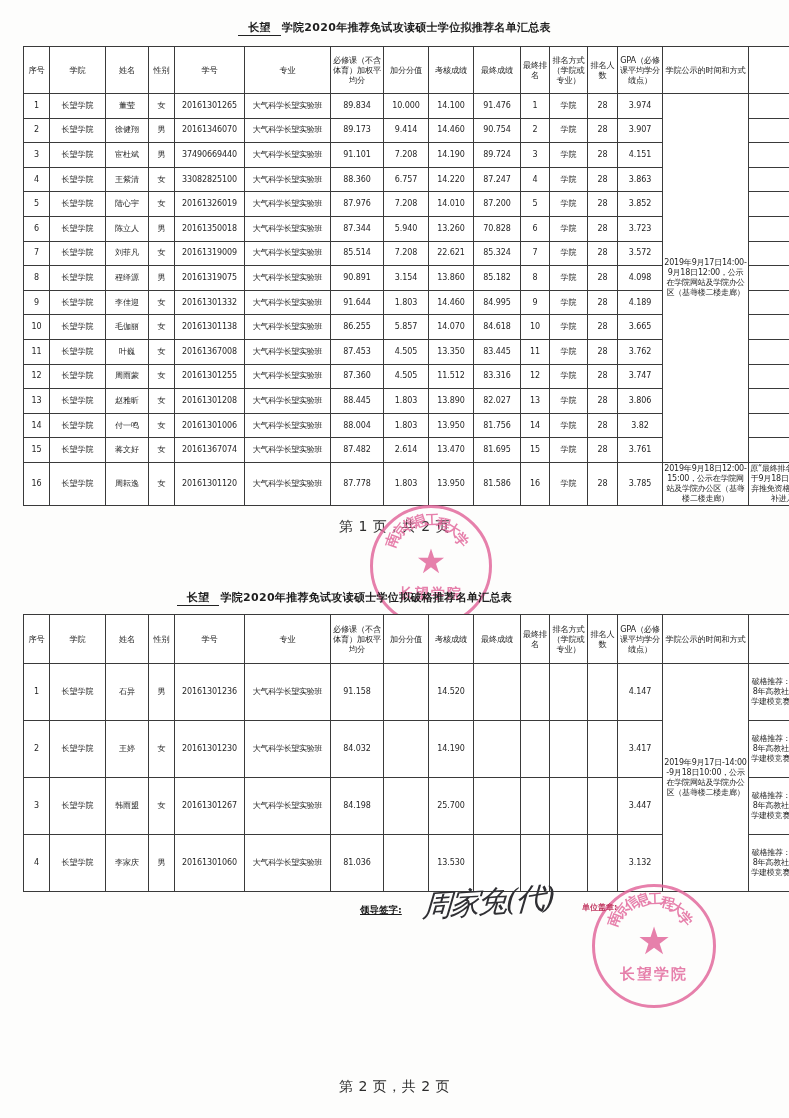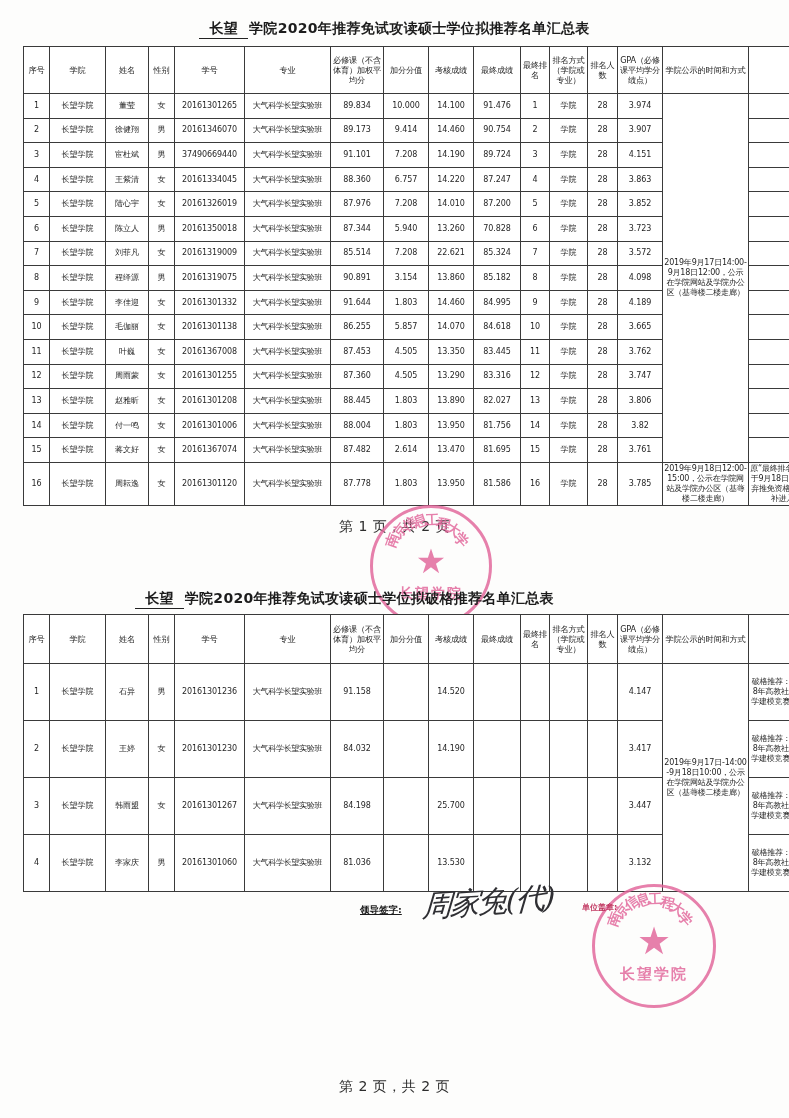--- a/index.html
+++ b/index.html
@@ -18,21 +18,21 @@
   .page {
     position: relative;
     width: 789px;
     height: 1118px;
     background: #fdfdfc;
   }
 
   
   .doc-title {
     text-align: center;
-    font-size: 14px;
+    font-size: 11px;
     font-weight: bold;
     letter-spacing: .3px;
     color: #1d1d1d;
   }
   .title-1 { position: absolute; left: 0; top: 20px; width: 789px; }
   .title-2 { position: absolute; left: 0; top: 590px; width: 689px; }
   .title-blank {
     display: inline-block;
     border-bottom: 1px solid #222;
     padding: 0 10px 0 10px;
@@ -302,21 +302,21 @@
             <td>学院</td>
             <td class="num">28</td>
             <td class="num">4.151</td>
             <td class="notes-cell"></td>
           </tr>
           <tr>
             <td class="num">4</td>
             <td>长望学院</td>
             <td>王紫清</td>
             <td>女</td>
-            <td class="sid">20161334045</td>
+            <td class="sid">33082825100</td>
             <td class="major">大气科学长望实验班</td>
             <td class="num">88.360</td>
             <td class="num">6.757</td>
             <td class="num">14.220</td>
             <td class="num">87.247</td>
             <td class="num">4</td>
             <td>学院</td>
             <td class="num">28</td>
             <td class="num">3.863</td>
             <td class="notes-cell"></td>
@@ -442,21 +442,21 @@
           </tr>
           <tr>
             <td class="num">12</td>
             <td>长望学院</td>
             <td>周雨蒙</td>
             <td>女</td>
             <td class="sid">20161301255</td>
             <td class="major">大气科学长望实验班</td>
             <td class="num">87.360</td>
             <td class="num">4.505</td>
-            <td class="num">13.290</td>
+            <td class="num">11.512</td>
             <td class="num">83.316</td>
             <td class="num">12</td>
             <td>学院</td>
             <td class="num">28</td>
             <td class="num">3.747</td>
             <td class="notes-cell"></td>
           </tr>
           <tr>
             <td class="num">13</td>
             <td>长望学院</td>

